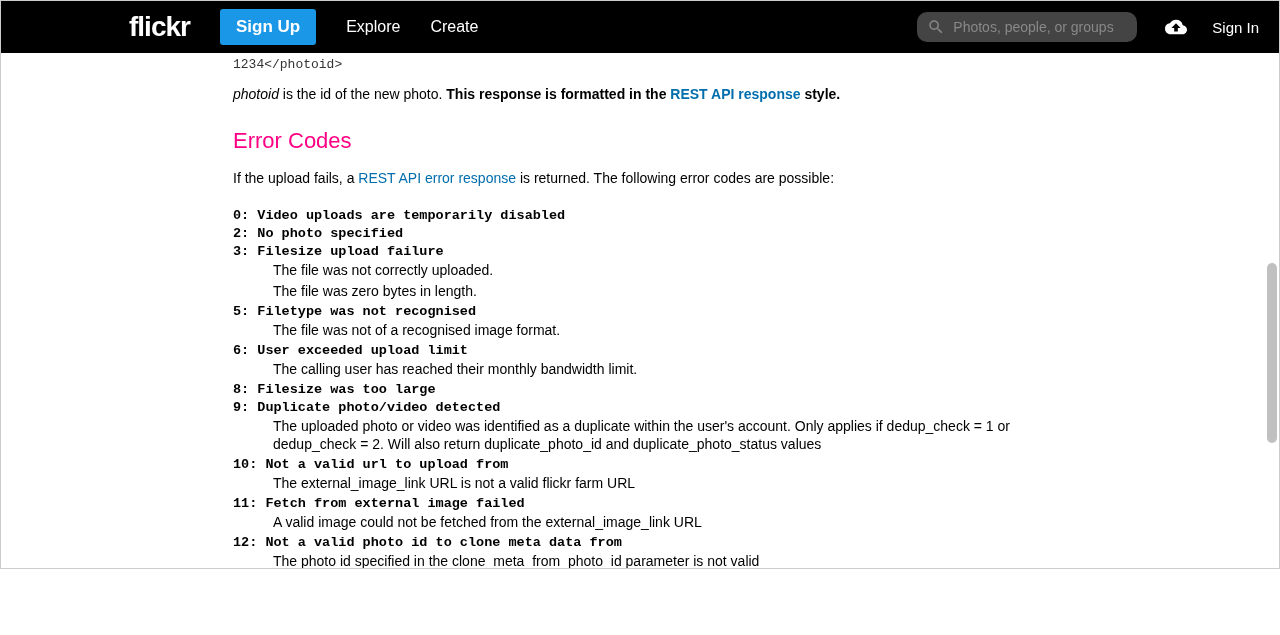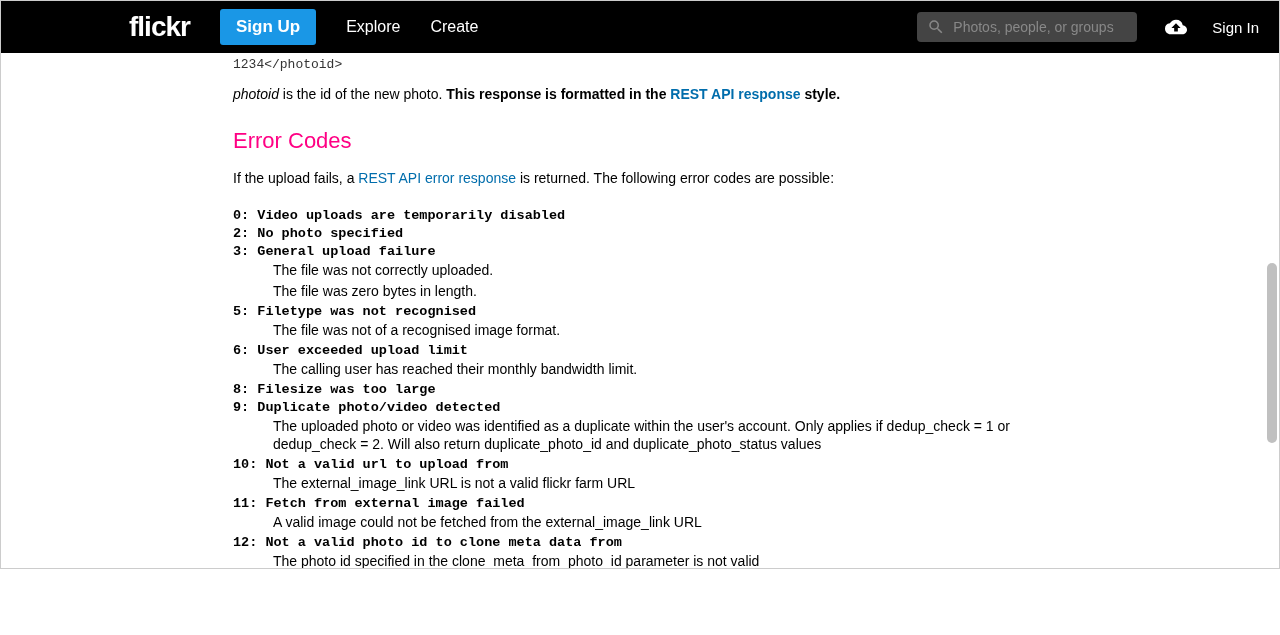--- a/index.html
+++ b/index.html
@@ -47,21 +47,21 @@
   }
   .nav-link {
     color: #fff;
     font-size: 16px;
     font-weight: 500;
     cursor: pointer;
   }
   .spacer { flex: 1; }
   .searchbox {
     background: #444;
-    border-radius: 4px;
+    border-radius: 10px;
     display: flex;
     align-items: center;
     padding: 6px 10px;
     width: 220px;
   }
   .search-icon {
     width: 18px;
     height: 18px;
     fill: #888;
     margin-right: 8px;
@@ -183,21 +183,21 @@
 
       <h2 class="section-title">Error Codes</h2>
 
       <p class="subtext">
         <span>If the upload fails, a </span><a href="#">REST API error response</a><span> is returned. The following error codes are possible:</span>
       </p>
 
       <dl id="error-list">
           <dt>0: Video uploads are temporarily disabled</dt>
           <dt>2: No photo specified</dt>
-          <dt>3: General upload failure</dt>
+          <dt>3: Filesize upload failure</dt>
           <dd>The file was not correctly uploaded.</dd>
           <dd>The file was zero bytes in length.</dd>
           <dt>5: Filetype was not recognised</dt>
           <dd>The file was not of a recognised image format.</dd>
           <dt>6: User exceeded upload limit</dt>
           <dd>The calling user has reached their monthly bandwidth limit.</dd>
           <dt>8: Filesize was too large</dt>
           <dt>9: Duplicate photo/video detected</dt>
           <dd>The uploaded photo or video was identified as a duplicate within the user's account. Only applies if dedup_check = 1 or dedup_check = 2. Will also return duplicate_photo_id and duplicate_photo_status values</dd>
           <dt>10: Not a valid url to upload from</dt>

